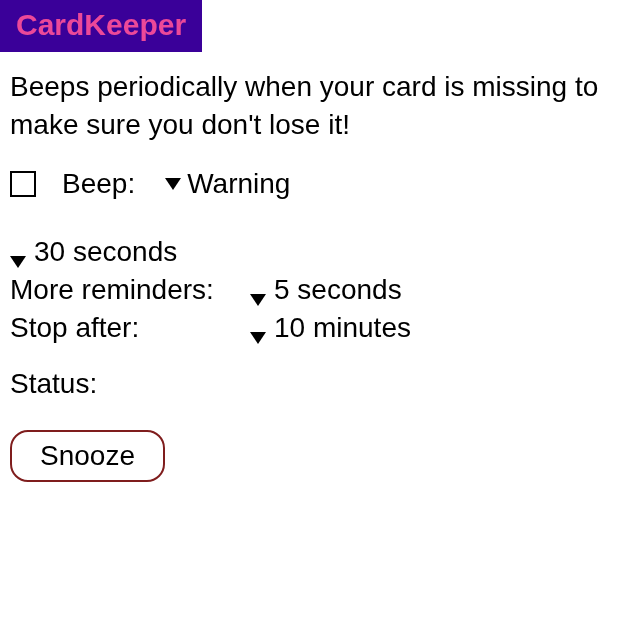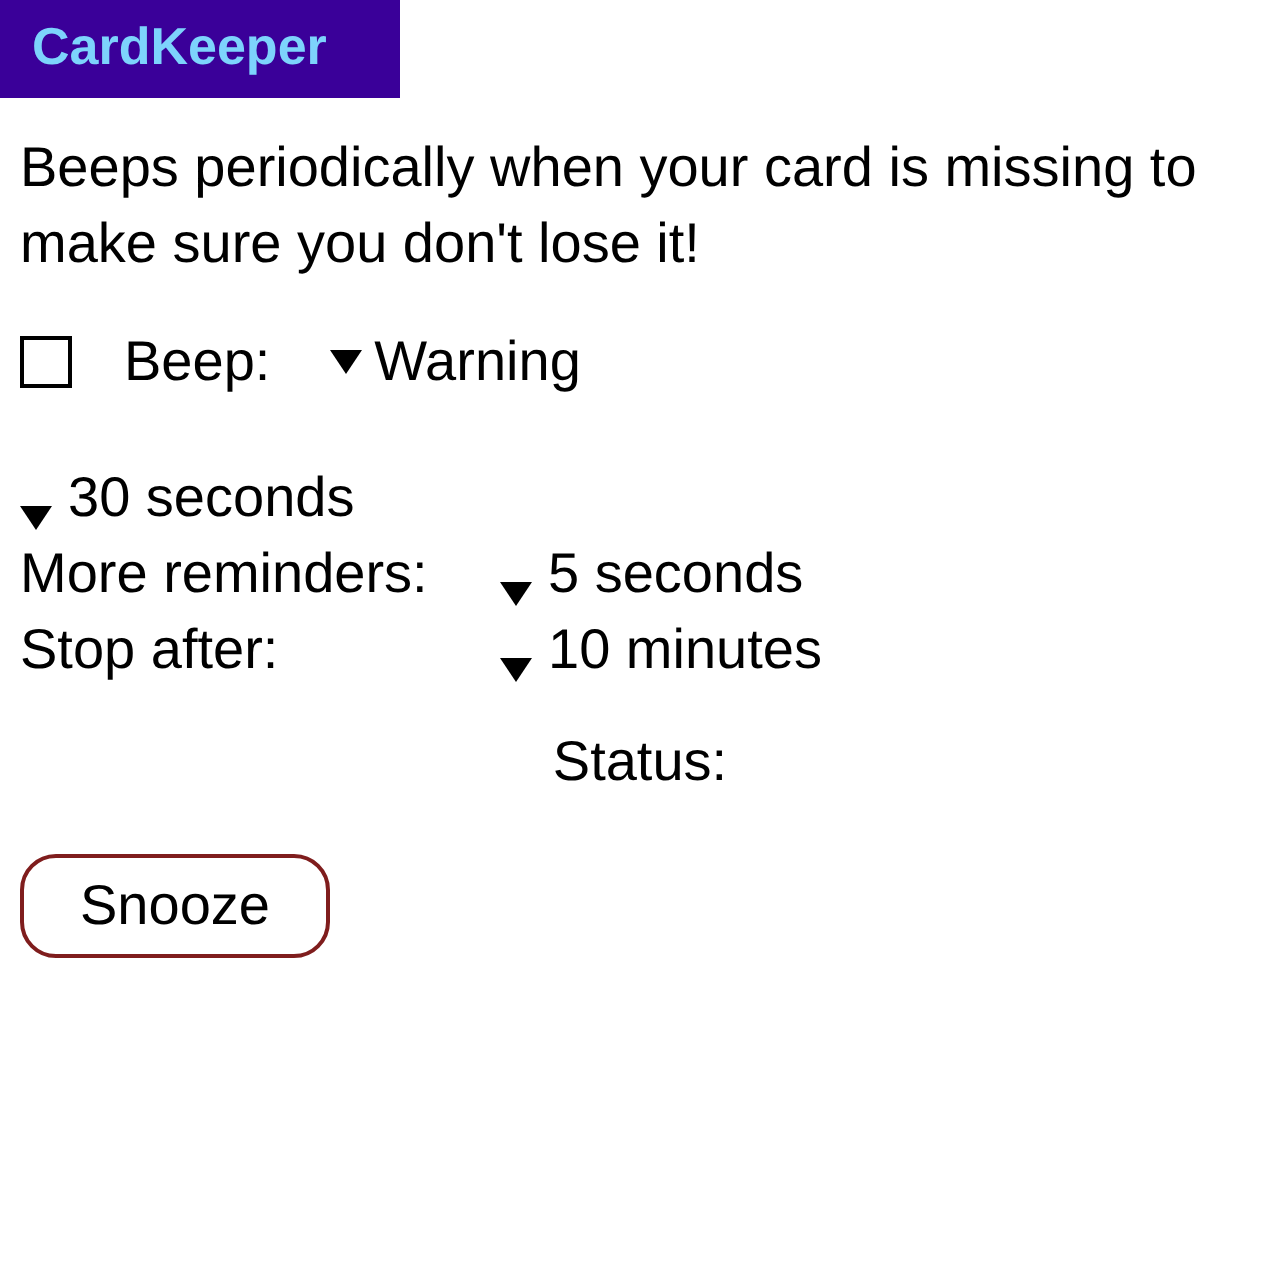--- a/index.html
+++ b/index.html
@@ -13,23 +13,23 @@
       height: 640px;
       background: #ffffff;
       font-family: Arial, sans-serif;
       font-size: 28px;
       color: #000000;
       overflow: hidden;
     }
 
     .title-bar {
       background: #3a0099;
-      color: #7dd3fc;
+      color: #ec4899;
       padding: 8px 16px 10px 16px;
-      font-size: 26px;
+      font-size: 30px;
       font-weight: bold;
       display: inline-block;
       min-width: 200px;
     }
 
     .content {
       padding: 16px 10px 10px 10px;
     }
 
     .description {
@@ -105,21 +105,20 @@
       border: none;
       cursor: pointer;
       padding: 0;
     }
 
     .status-row {
       display: flex;
       align-items: center;
       gap: 14px;
       margin-bottom: 30px;
-      flex-direction: column;
     }
 
     .status-label {
       font-size: 28px;
     }
 
     .status-value {
       font-size: 28px;
     }
 

